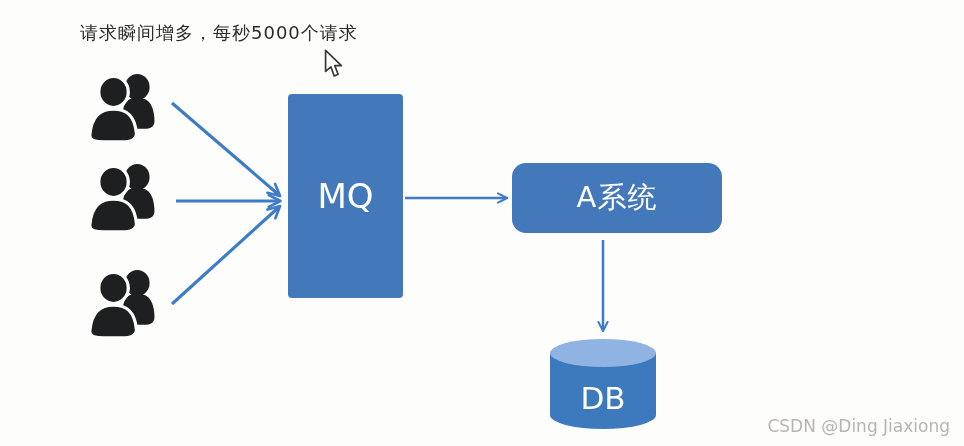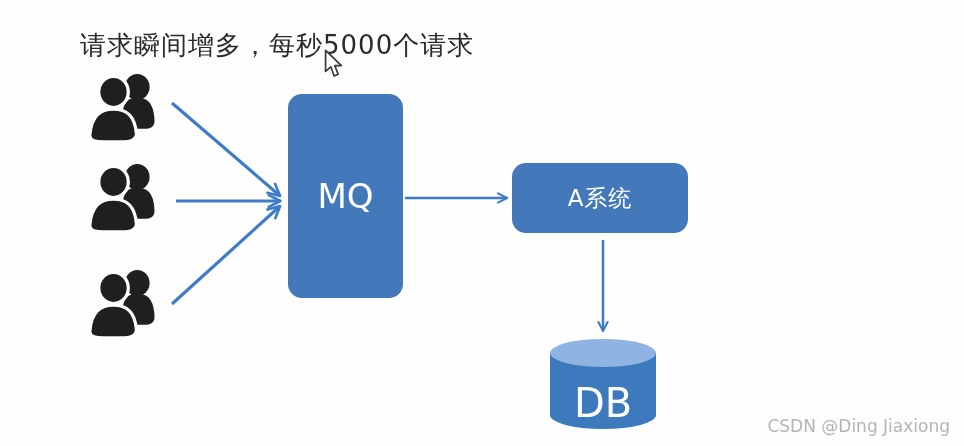--- a/index.html
+++ b/index.html
@@ -20,22 +20,22 @@
   .canvas {
     position: relative;
     width: 964px;
     height: 446px;
     background: var(--background, #fdfdfb);
     overflow: hidden;
   }
   .top-caption {
     position: absolute;
     left: 80px;
-    top: 28px;
-    font-size: 26px;
+    top: 21px;
+    font-size: 18px;
     font-weight: 500;
     letter-spacing: 1px;
     color: var(--text-dark, #2b2b2b);
     white-space: nowrap;
   }
   .side-caption {
     position: absolute;
     left: 710px;
     top: 188px;
     font-size: 21px;
@@ -82,45 +82,45 @@
     position: absolute;
     background: var(--box-blue, #4379ba);
     color: #ffffff;
     display: flex;
     align-items: center;
     justify-content: center;
   }
   .mq-node {
     left: 288px; top: 94px;
     width: 115px; height: 204px;
-    border-radius: 14px;
+    border-radius: 4px;
     font-size: 34px;
   }
   .sysa-node {
     left: 512px; top: 163px;
-    width: 176px; height: 70px;
+    width: 210px; height: 70px;
     border-radius: 14px;
-    font-size: 23px;
+    font-size: 29px;
     letter-spacing: 1px;
   }
   .db-node {
     position: absolute;
     left: 548px; top: 336px;
     width: 110px; height: 96px;
   }
   .db-node svg { width: 100%; height: 100%; }
   .db-node .db-body-shape { fill: var(--db-body, #3d79bd); }
   .db-node .db-top-shape { fill: var(--db-top, #8fb3e2); }
   .db-label {
     position: absolute;
     left: 0; right: 0;
     top: 44px;
     text-align: center;
     color: #ffffff;
-    font-size: 40px;
+    font-size: 31px;
   }
   .cursor {
     position: absolute;
     left: 324px; top: 49px;
     width: 19px; height: 29px;
   }
   .cursor svg { width: 100%; height: 100%; }
   .cursor path {
     fill: #ffffff;
     stroke: #3a3a3a;

